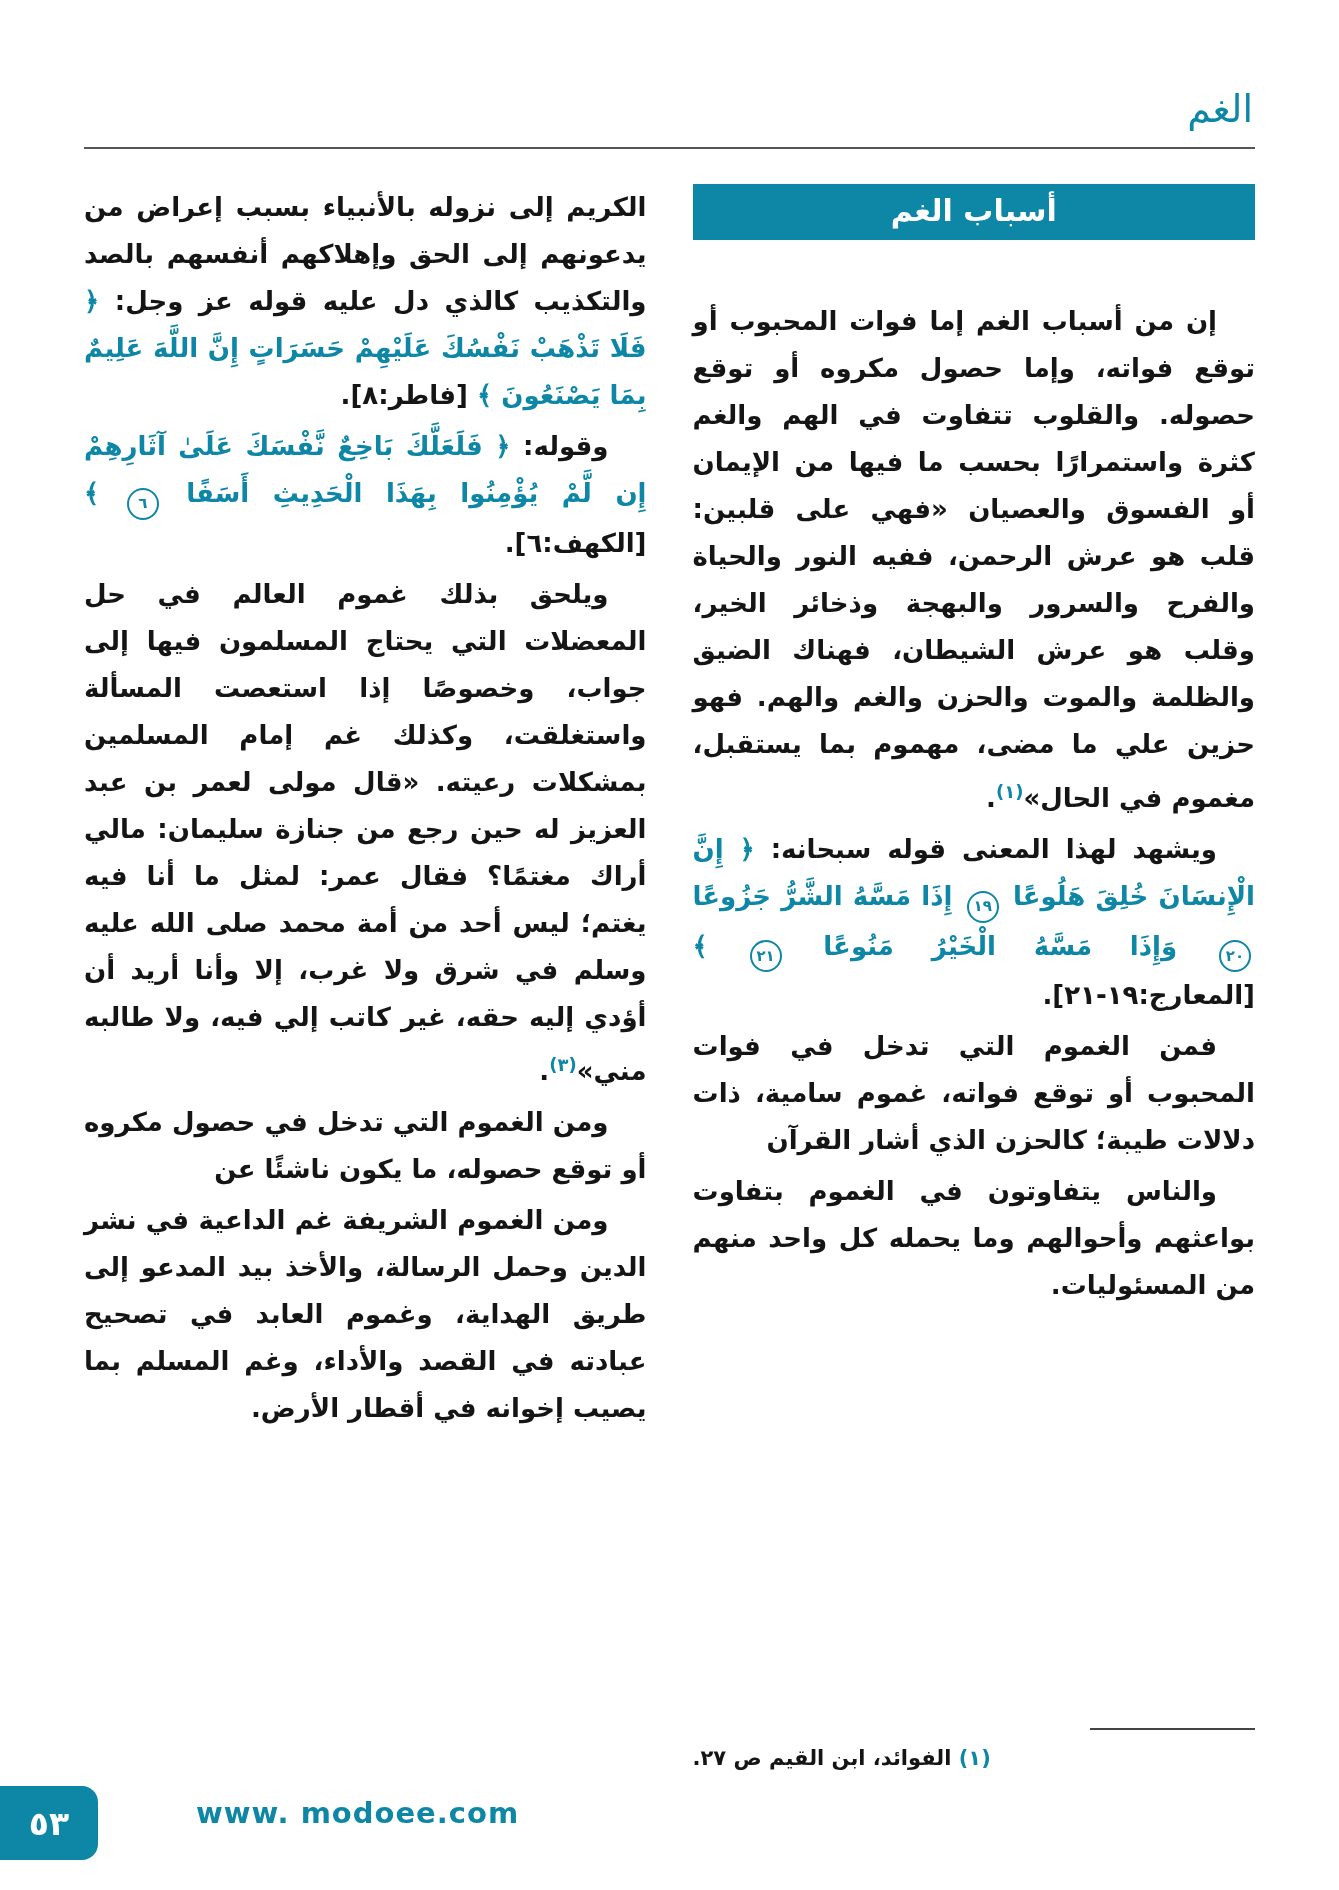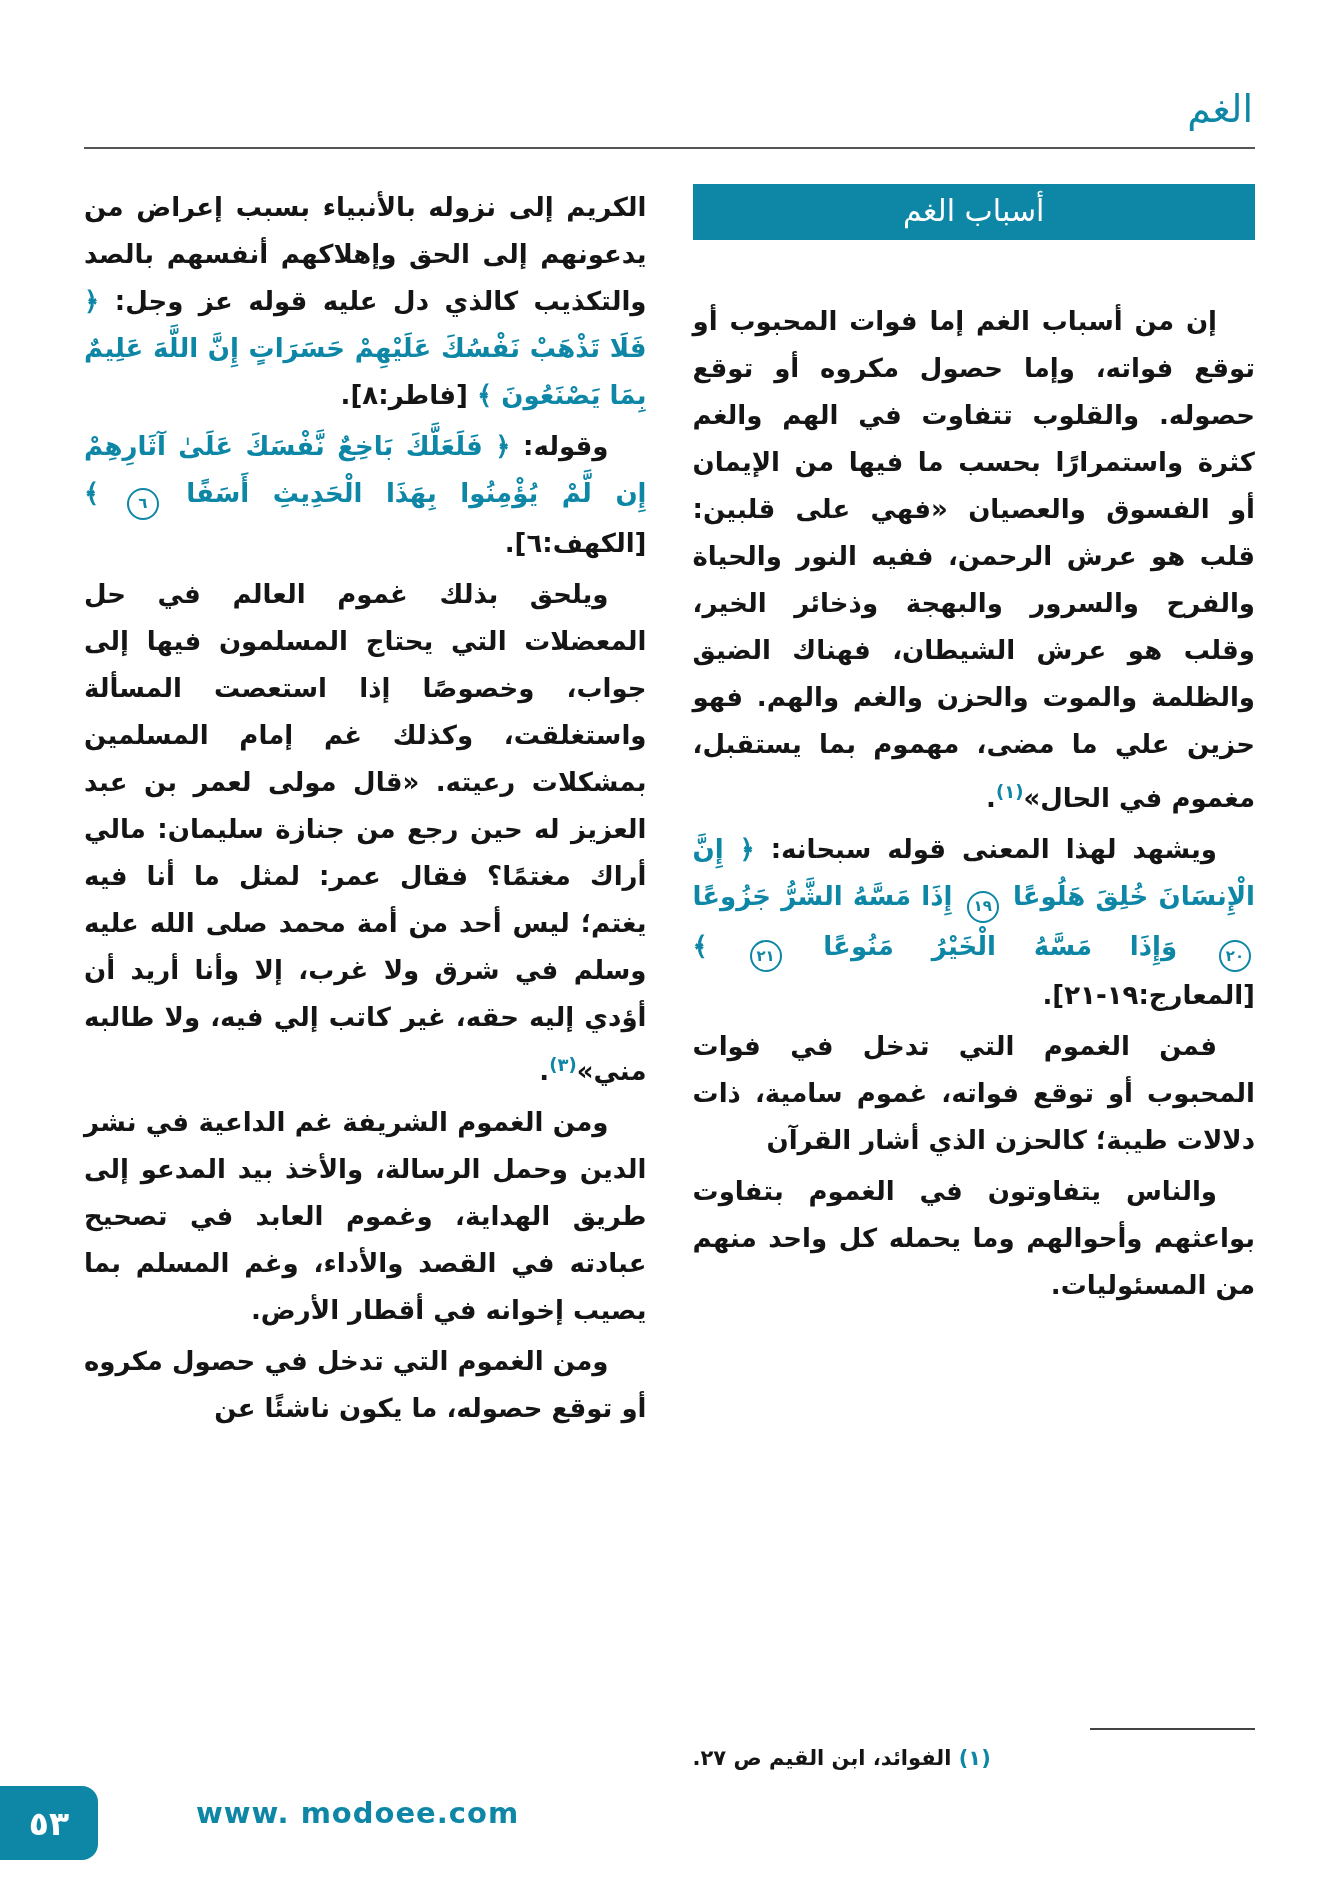--- a/index.html
+++ b/index.html
@@ -18,21 +18,21 @@
     position:absolute; top:147px; right:84px; left:84px;
     border-top:2px solid #555; height:0;
   }
   .columns{
     position:absolute; top:184px; right:84px; left:84px; height:1592px;
     display:flex; gap:46px;
   }
   .col{ flex:1 1 0; min-width:0; display:flex; flex-direction:column;gap:40px; }
   .section-header{
     background:var(--accent); color:#fff; text-align:center;
-    font-size:30px; font-weight:normal; padding:9px 0 12px; margin:0 0 18px;
+    font-size:30px; font-weight:bold; padding:9px 0 12px; margin:0 0 18px;
   }
   .para{
     margin:0 0 4px; color:var(--ink); font-size:26px; line-height:47px;
     font-weight:bold; text-align:justify;
   }
   .para.indent{ text-indent:38px; }
   .seg-text{ color:var(--ink); }
   .seg-quran{ color:var(--accent); }
   .seg-ref{ color:var(--ink); }
   .seg-fn{ color:var(--accent); font-size:18px; vertical-align:9px; }
@@ -81,22 +81,22 @@
           <div class="fn-item"><span class="fn-num">(١)</span><span>&nbsp;الفوائد، ابن القيم ص ٢٧.</span></div>
         </div>
     </div>
   </section>
 
   <section class="col">
     <div id="left-paras">
         <p class="para"><span class="seg seg-text">الكريم إلى نزوله بالأنبياء بسبب إعراض من يدعونهم إلى الحق وإهلاكهم أنفسهم بالصد والتكذيب كالذي دل عليه قوله عز وجل: </span><span class="seg seg-quran">﴿ فَلَا تَذْهَبْ نَفْسُكَ عَلَيْهِمْ حَسَرَاتٍ إِنَّ اللَّهَ عَلِيمٌ بِمَا يَصْنَعُونَ ﴾</span><span class="seg seg-ref"> [فاطر:٨].</span></p>
         <p class="para indent"><span class="seg seg-text">وقوله: </span><span class="seg seg-quran">﴿ فَلَعَلَّكَ بَاخِعٌ نَّفْسَكَ عَلَىٰ آثَارِهِمْ إِن لَّمْ يُؤْمِنُوا بِهَذَا الْحَدِيثِ أَسَفًا </span><span class="seg seg-ayah">٦</span><span class="seg seg-quran"> ﴾</span><span class="seg seg-ref"> [الكهف:٦].</span></p>
         <p class="para indent"><span class="seg seg-text">ويلحق بذلك غموم العالم في حل المعضلات التي يحتاج المسلمون فيها إلى جواب، وخصوصًا إذا استعصت المسألة واستغلقت، وكذلك غم إمام المسلمين بمشكلات رعيته. «قال مولى لعمر بن عبد العزيز له حين رجع من جنازة سليمان: مالي أراك مغتمًا؟ فقال عمر: لمثل ما أنا فيه يغتم؛ ليس أحد من أمة محمد صلى الله عليه وسلم في شرق ولا غرب، إلا وأنا أريد أن أؤدي إليه حقه، غير كاتب إلي فيه، ولا طالبه مني»</span><span class="seg seg-fn">(٣)</span><span class="seg seg-text">.</span></p>
+        <p class="para indent"><span class="seg seg-text">ومن الغموم التي تدخل في حصول مكروه أو توقع حصوله، ما يكون ناشئًا عن</span></p>
         <p class="para indent"><span class="seg seg-text">ومن الغموم الشريفة غم الداعية في نشر الدين وحمل الرسالة، والأخذ بيد المدعو إلى طريق الهداية، وغموم العابد في تصحيح عبادته في القصد والأداء، وغم المسلم بما يصيب إخوانه في أقطار الأرض.</span></p>
-        <p class="para indent"><span class="seg seg-text">ومن الغموم التي تدخل في حصول مكروه أو توقع حصوله، ما يكون ناشئًا عن</span></p>
       </div>
   </section>
 
 </main>
 
 <div class="page-badge">
   <span>٥٣</span>
 </div>
 <div class="site-text">www. modoee.com</div>
 

